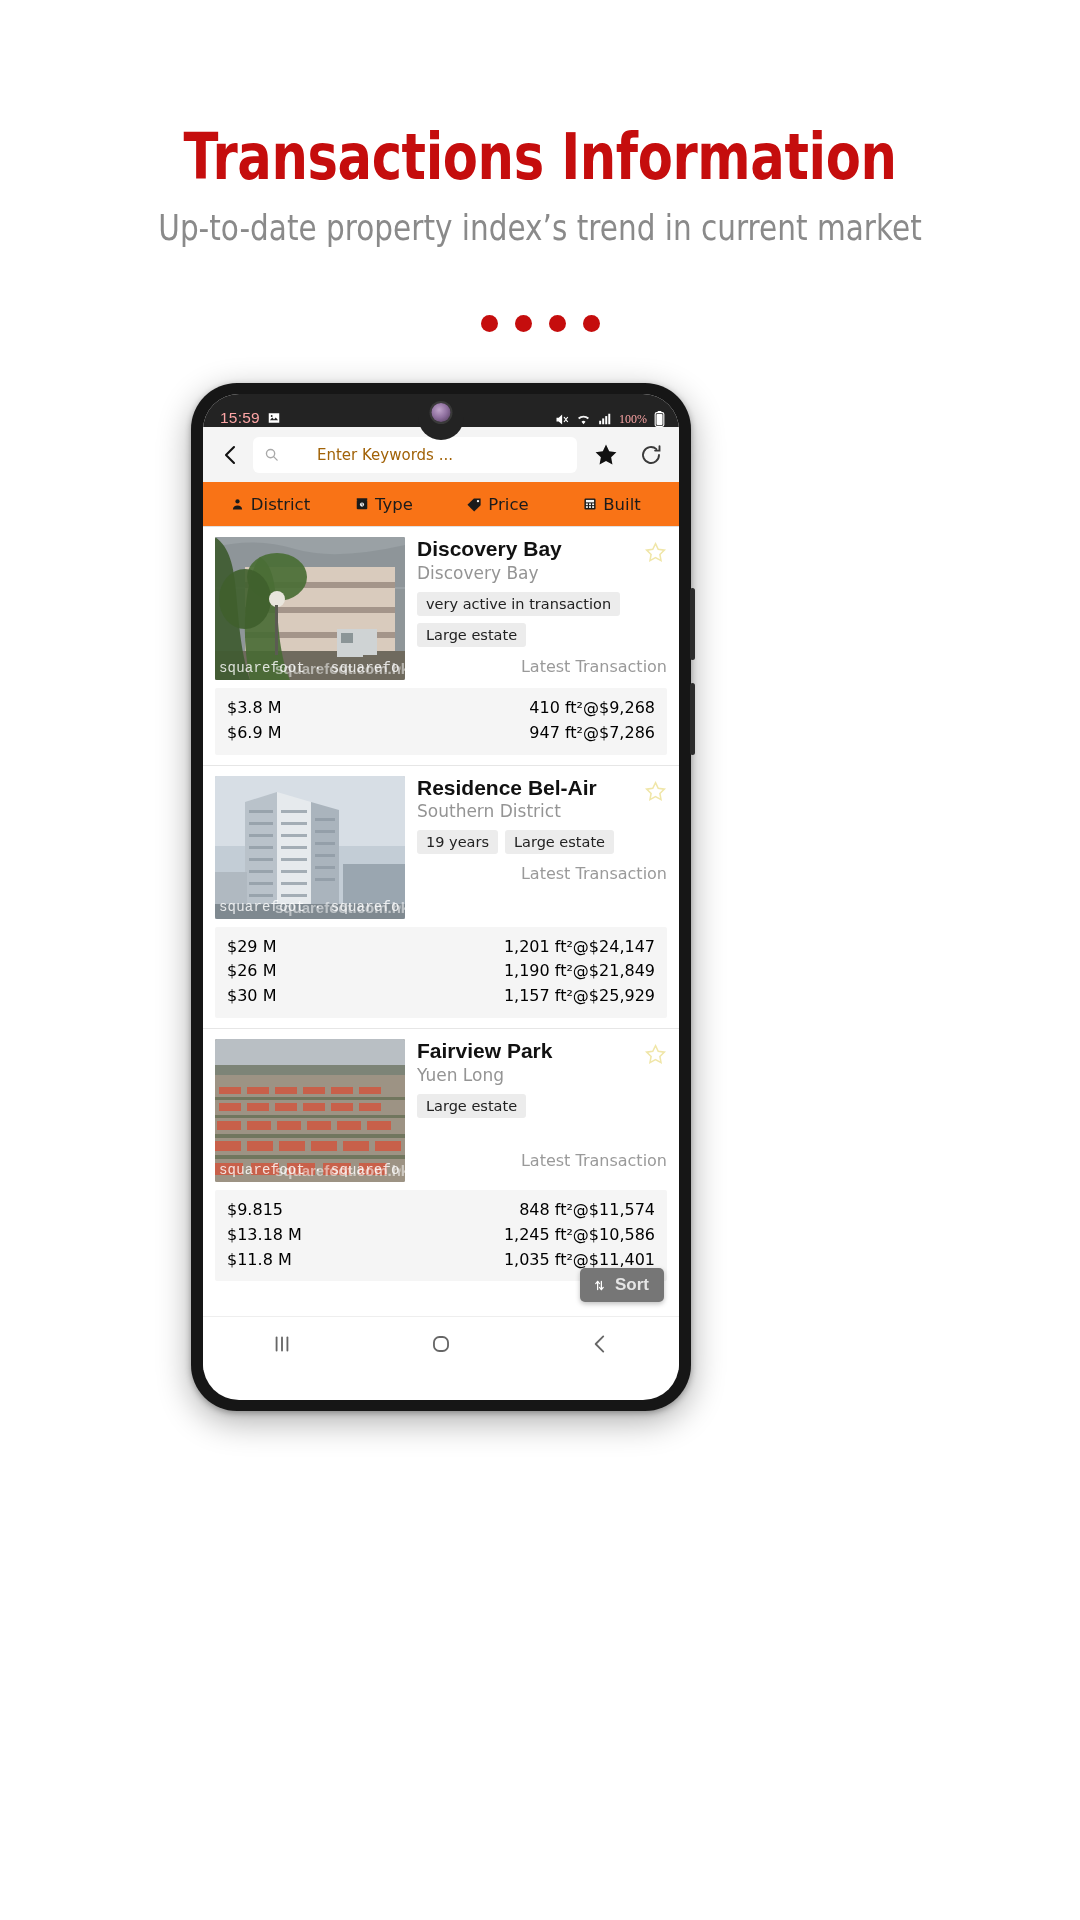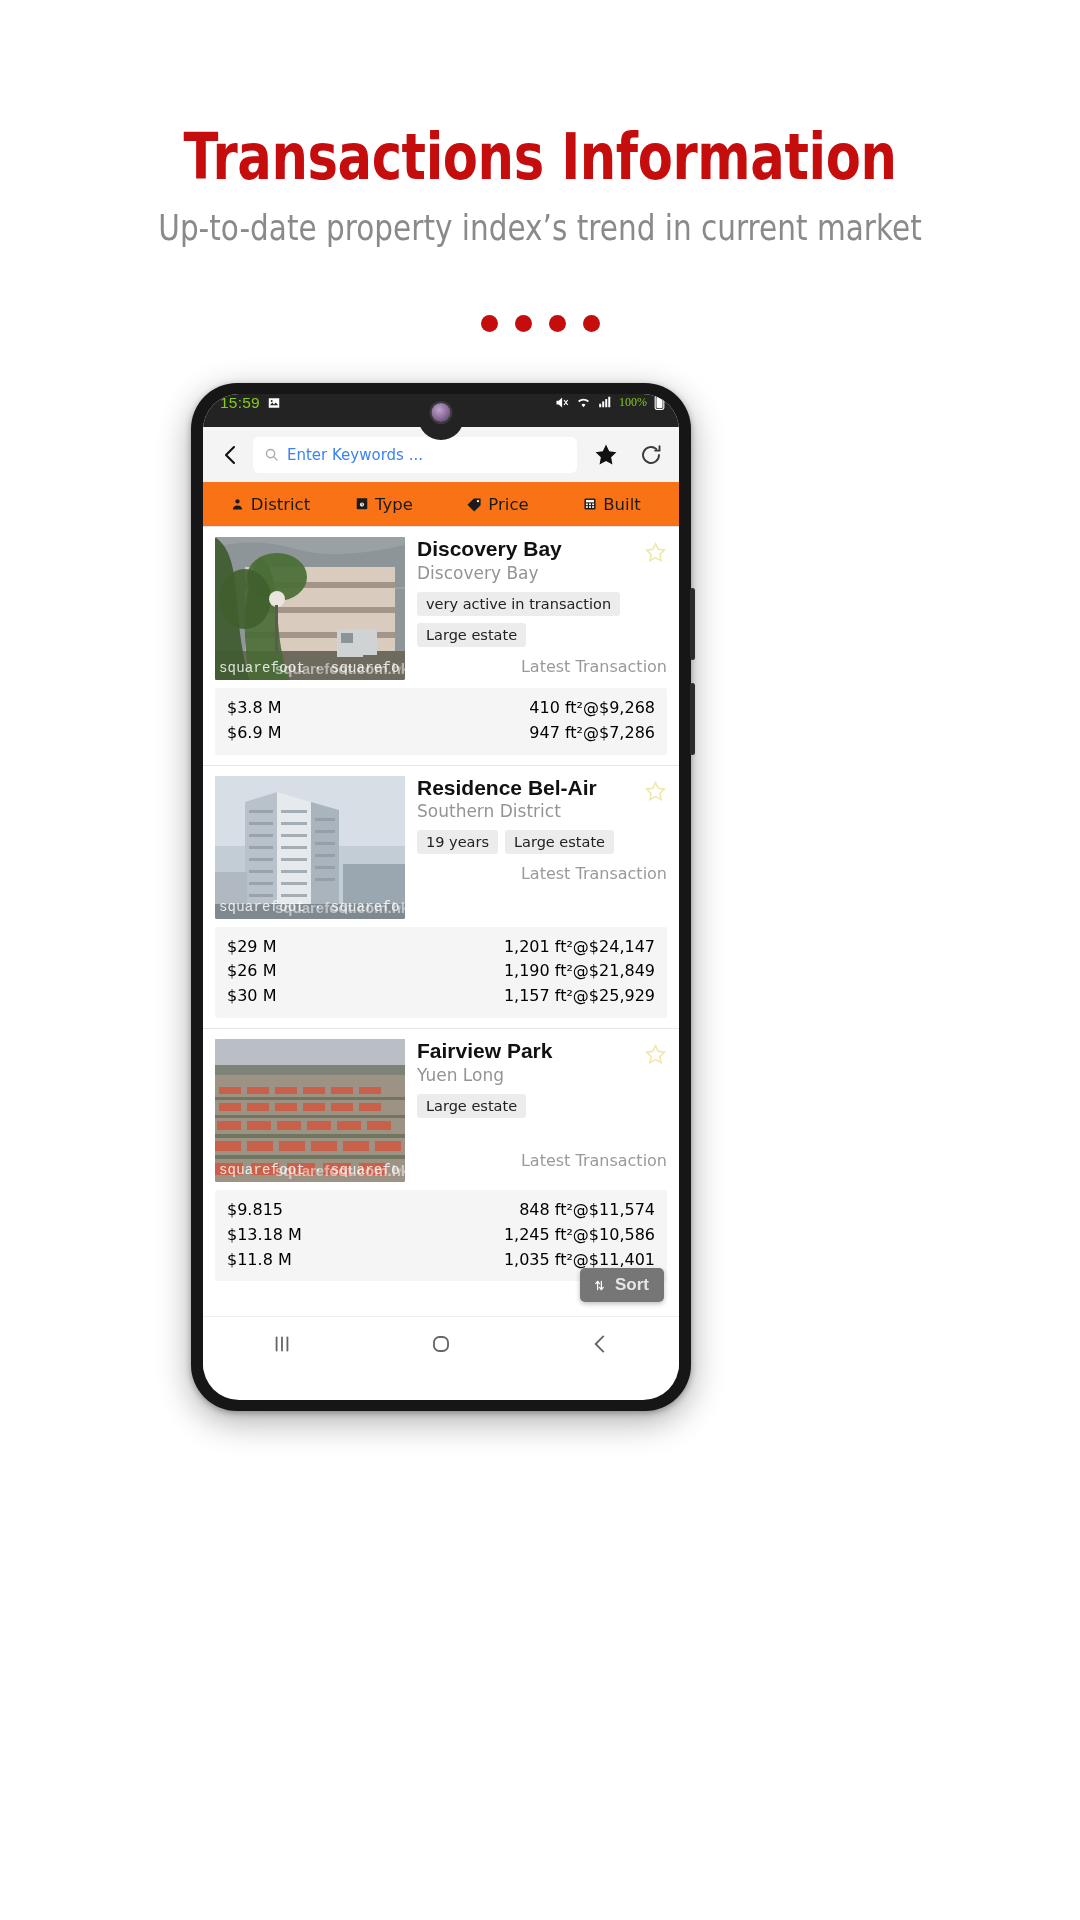--- a/index.html
+++ b/index.html
@@ -64,22 +64,22 @@
   .screen {
     position: relative; width: 100%; height: 100%;
     background: #ffffff;
     border-radius: 36px;
     overflow: hidden;
   }
 
   
   .statusbar {
     position: relative; height: 33px; background: #232323;
-    display: flex; align-items: flex-start;
-    color: #84cc16; font-size: 15px; font-family: "Liberation Sans", sans-serif;
+    display: flex; align-items: flex-end;
+    color: #fca5a5; font-size: 15px; font-family: "Liberation Sans", sans-serif;
   }
   .sb-left { display: flex; align-items: center; gap: 7px; padding-left: 17px; }
   .sb-time { font-size: 15.5px; letter-spacing: .2px; }
   .sb-right {
     margin-left: auto; display: flex; align-items: center; gap: 7px;
     padding-right: 14px; font-size: 13.5px;
   }
   .sb-pct { font-size: 12px; font-family: Liberation Serif, serif; }
   .notch {
     position: absolute; left: 50%; top: 0; transform: translateX(-50%);
@@ -98,21 +98,21 @@
   .appbar {
     height: 55px; background: #f4f4f4;
     display: flex; align-items: center; gap: 10px;
     padding: 0 16px;
   }
   .back-ico { width: 24px; height: 24px; flex: 0 0 auto; }
   .searchbox {
     flex: 1 1 auto; height: 36px; background: #fff; border-radius: 6px;
     display: flex; align-items: center; gap: 8px; padding: 0 11px;
   }
-  .search-ph { color: #3b82f6; font-size: 15px; font-family: "DejaVu Sans", sans-serif; }
+  .search-ph { color: #a16207; font-size: 15px; font-family: "DejaVu Sans", sans-serif; margin-left: 30px; }
   .star-btn { width: 26px; height: 26px; flex: 0 0 auto; margin-left: 6px; }
   .refresh-btn { width: 24px; height: 24px; flex: 0 0 auto; margin-left: 10px; }
 
   
   .filterbar {
     height: 45px; background: #f97316;
     display: flex; align-items: center;
     border-bottom: 1px solid #e0e0e0;
     padding: 0 10px;
   }

